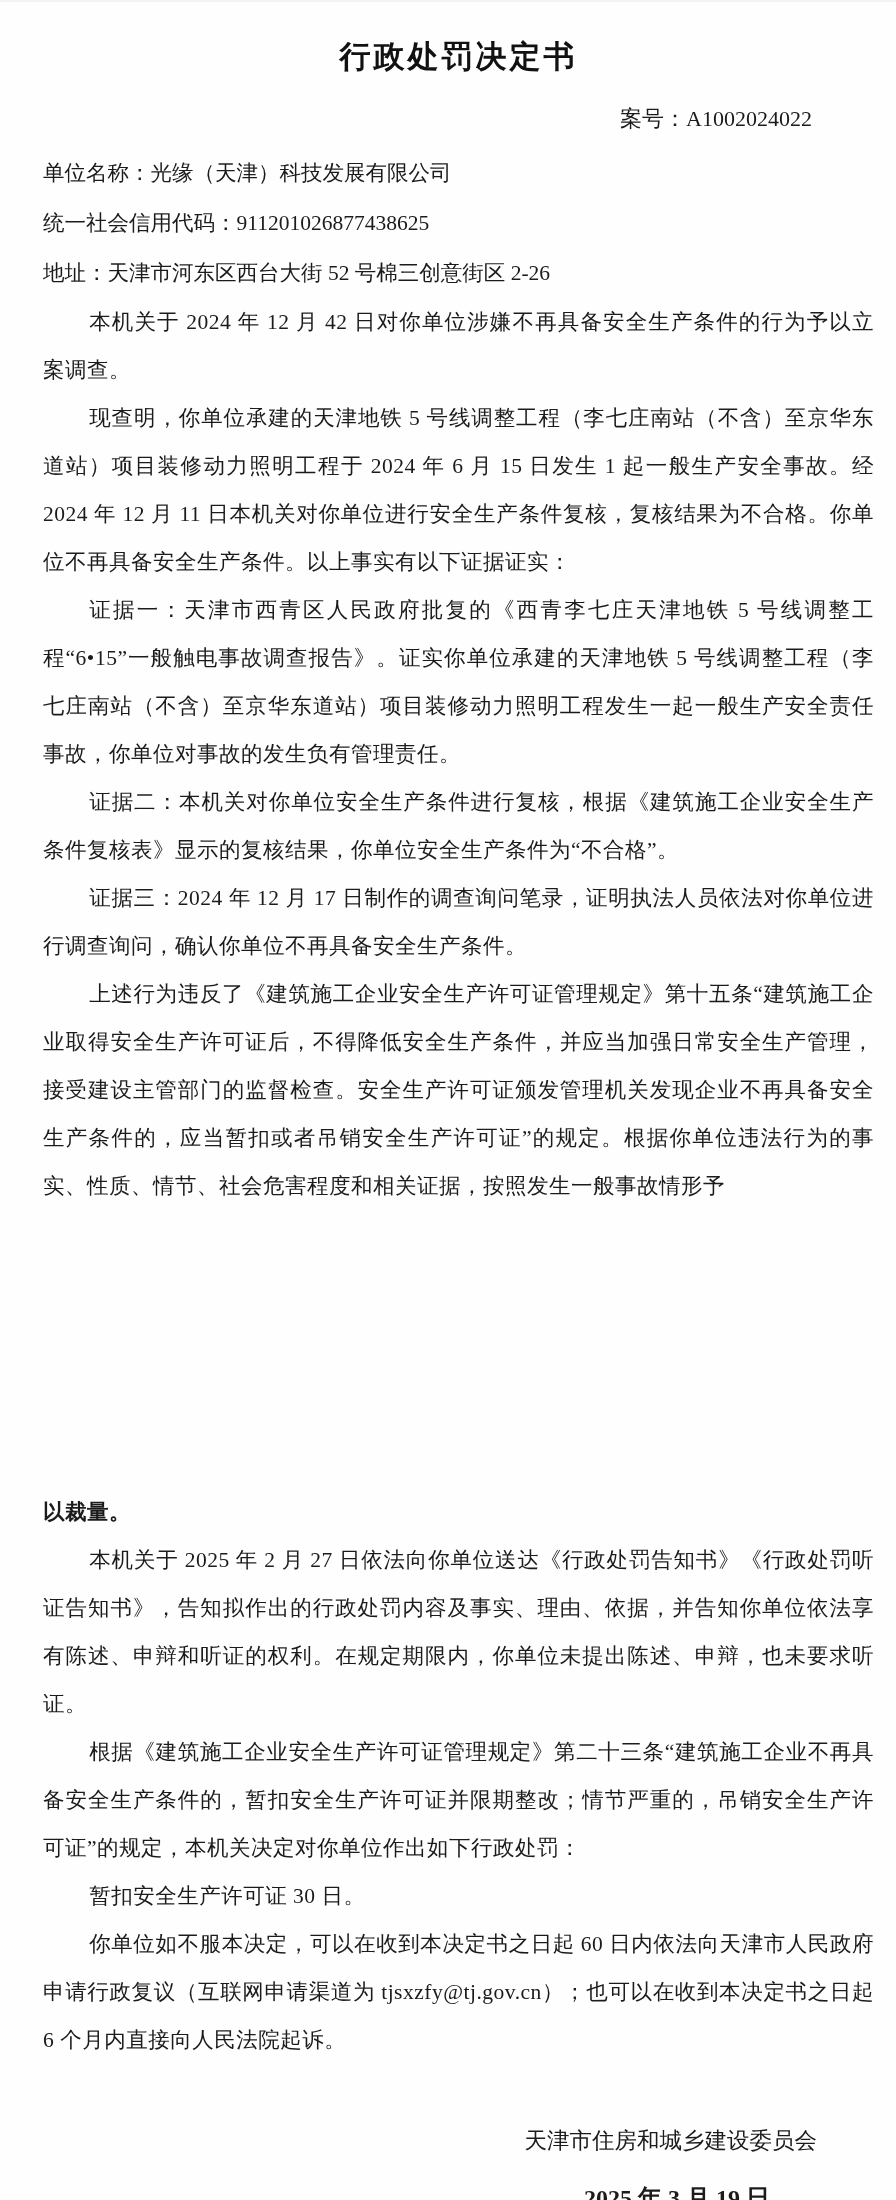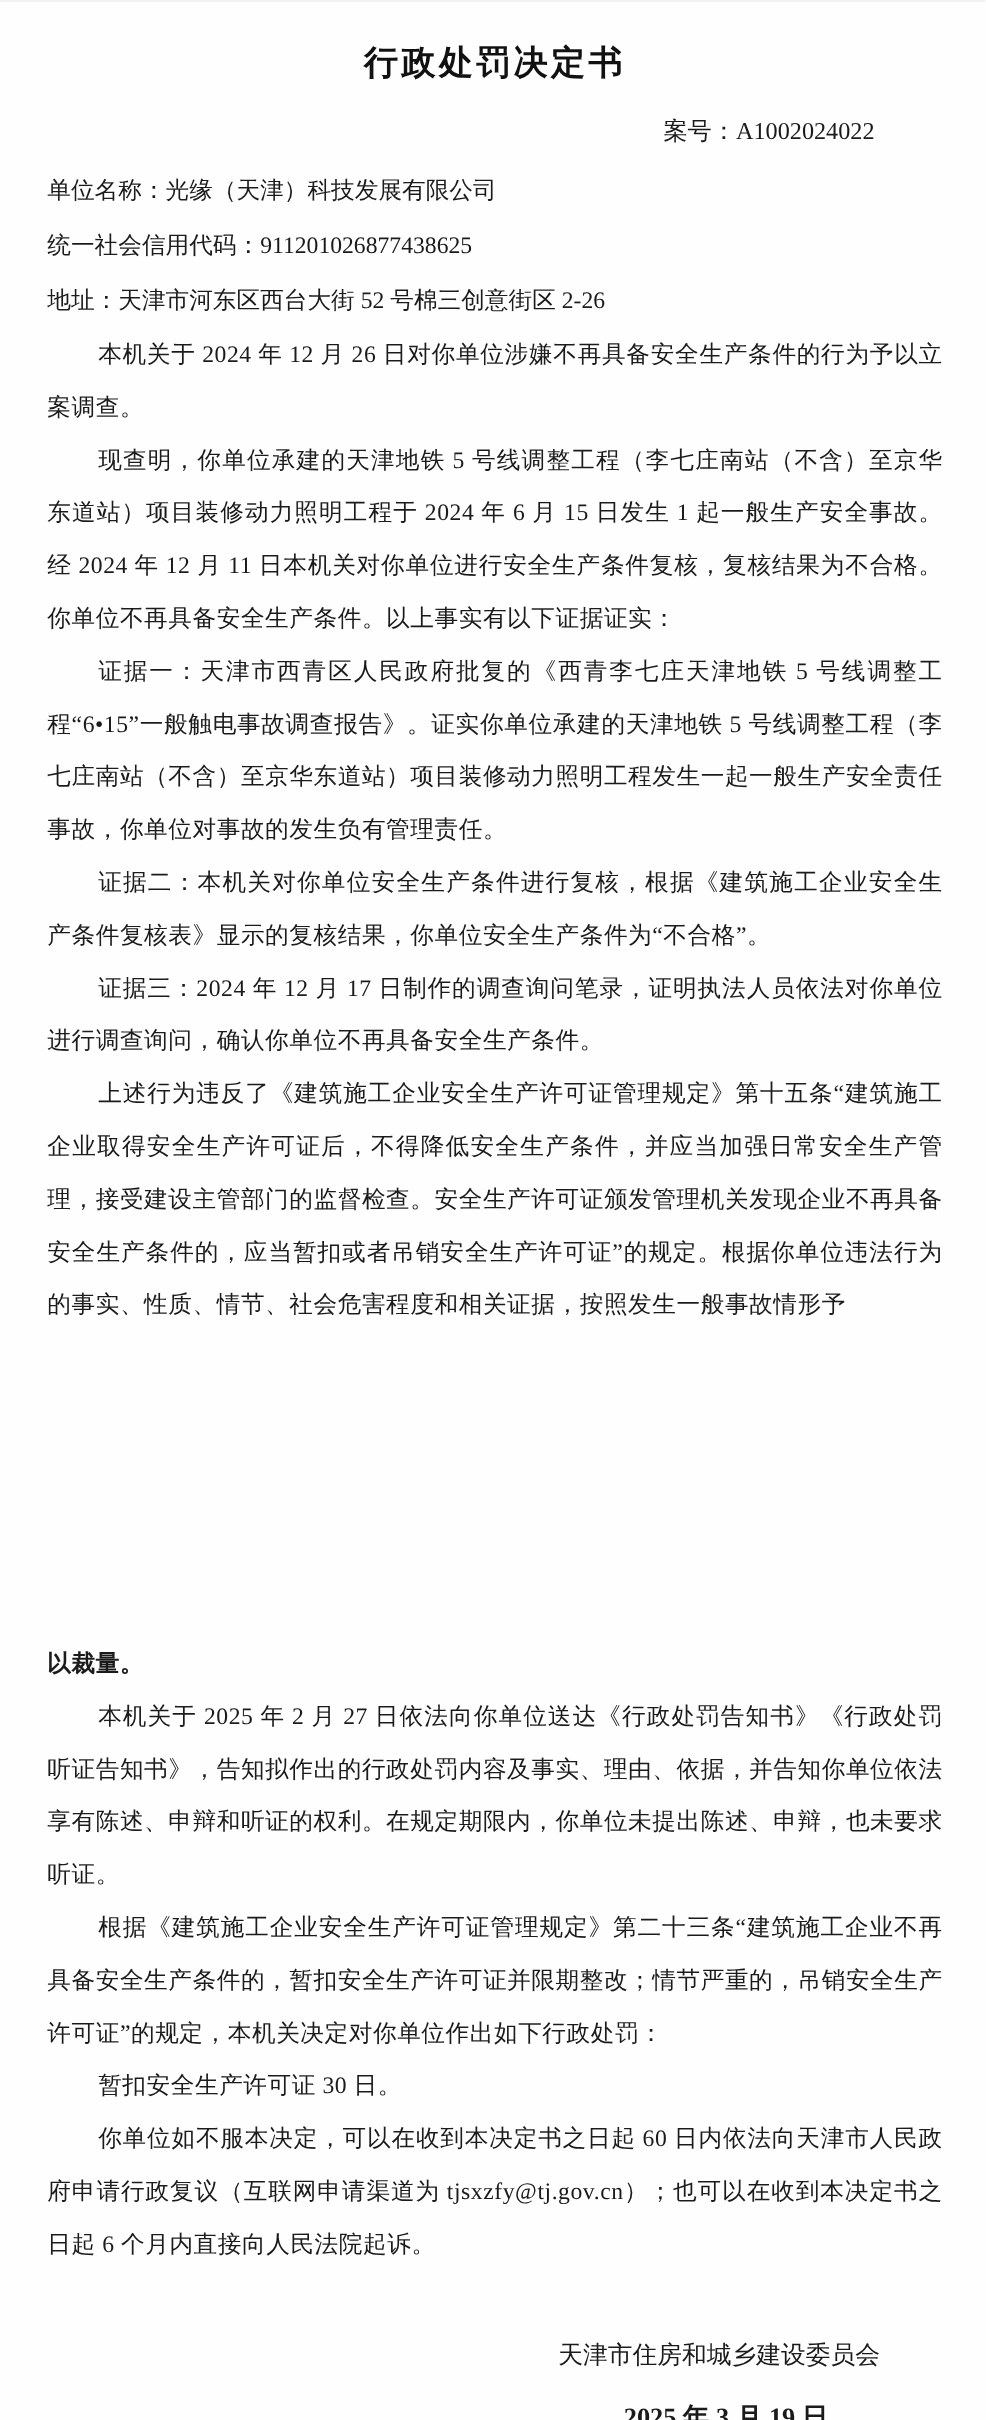--- a/index.html
+++ b/index.html
@@ -13,21 +13,21 @@
     overflow: hidden;
     font-family: "Liberation Serif", "DejaVu Serif", serif;
     color: #1b1b1b;
     border-top: 2px solid #f3f3f3;
     box-sizing: border-box;
   }
   .page {
     box-sizing: border-box;
     width: 896px;
     height: 2198px;
-    padding: 28px 39px 0 43px;
+    padding: 28px 22px 0 43px;
     background: #fefefe;
   }
   .doc-title {
     margin: 6px 0 0 0;
     text-align: center;
     font-size: 31px;
     font-weight: bold;
     letter-spacing: 3px;
     color: #111;
   }
@@ -90,21 +90,21 @@
 
   <div class="case-line"><span>案号：</span><span>A1002024022</span></div>
 
   <div class="fields">
     <div class="field-line"><span>单位名称：</span><span>光缘（天津）科技发展有限公司</span></div>
     <div class="field-line"><span>统一社会信用代码：</span><span>911201026877438625</span></div>
     <div class="field-line"><span>地址：</span><span>天津市河东区西台大街 52 号棉三创意街区 2-26</span></div>
   </div>
 
   <div class="body-text">
-    <p class="para">本机关于 2024 年 12 月 26 日对你单位涉嫌不再具备安全生产条件的行为予以立案调查。</p>
+    <p class="para">本机关于 2024 年 12 月 42 日对你单位涉嫌不再具备安全生产条件的行为予以立案调查。</p>
     <p class="para">现查明，你单位承建的天津地铁 5 号线调整工程（李七庄南站（不含）至京华东道站）项目装修动力照明工程于 2024 年 6 月 15 日发生 1 起一般生产安全事故。经 2024 年 12 月 11 日本机关对你单位进行安全生产条件复核，复核结果为不合格。你单位不再具备安全生产条件。以上事实有以下证据证实：</p>
     <p class="para">证据一：天津市西青区人民政府批复的《西青李七庄天津地铁 5 号线调整工程“6•15”一般触电事故调查报告》。证实你单位承建的天津地铁 5 号线调整工程（李七庄南站（不含）至京华东道站）项目装修动力照明工程发生一起一般生产安全责任事故，你单位对事故的发生负有管理责任。</p>
     <p class="para">证据二：本机关对你单位安全生产条件进行复核，根据《建筑施工企业安全生产条件复核表》显示的复核结果，你单位安全生产条件为“不合格”。</p>
     <p class="para">证据三：2024 年 12 月 17 日制作的调查询问笔录，证明执法人员依法对你单位进行调查询问，确认你单位不再具备安全生产条件。</p>
     <p class="para">上述行为违反了《建筑施工企业安全生产许可证管理规定》第十五条“建筑施工企业取得安全生产许可证后，不得降低安全生产条件，并应当加强日常安全生产管理，接受建设主管部门的监督检查。安全生产许可证颁发管理机关发现企业不再具备安全生产条件的，应当暂扣或者吊销安全生产许可证”的规定。根据你单位违法行为的事实、性质、情节、社会危害程度和相关证据，按照发生一般事故情形予</p>
 
     <div class="page-gap"></div>
 
     <p class="para no-indent">以裁量。</p>
     <p class="para">本机关于 2025 年 2 月 27 日依法向你单位送达《行政处罚告知书》《行政处罚听证告知书》，告知拟作出的行政处罚内容及事实、理由、依据，并告知你单位依法享有陈述、申辩和听证的权利。在规定期限内，你单位未提出陈述、申辩，也未要求听证。</p>

